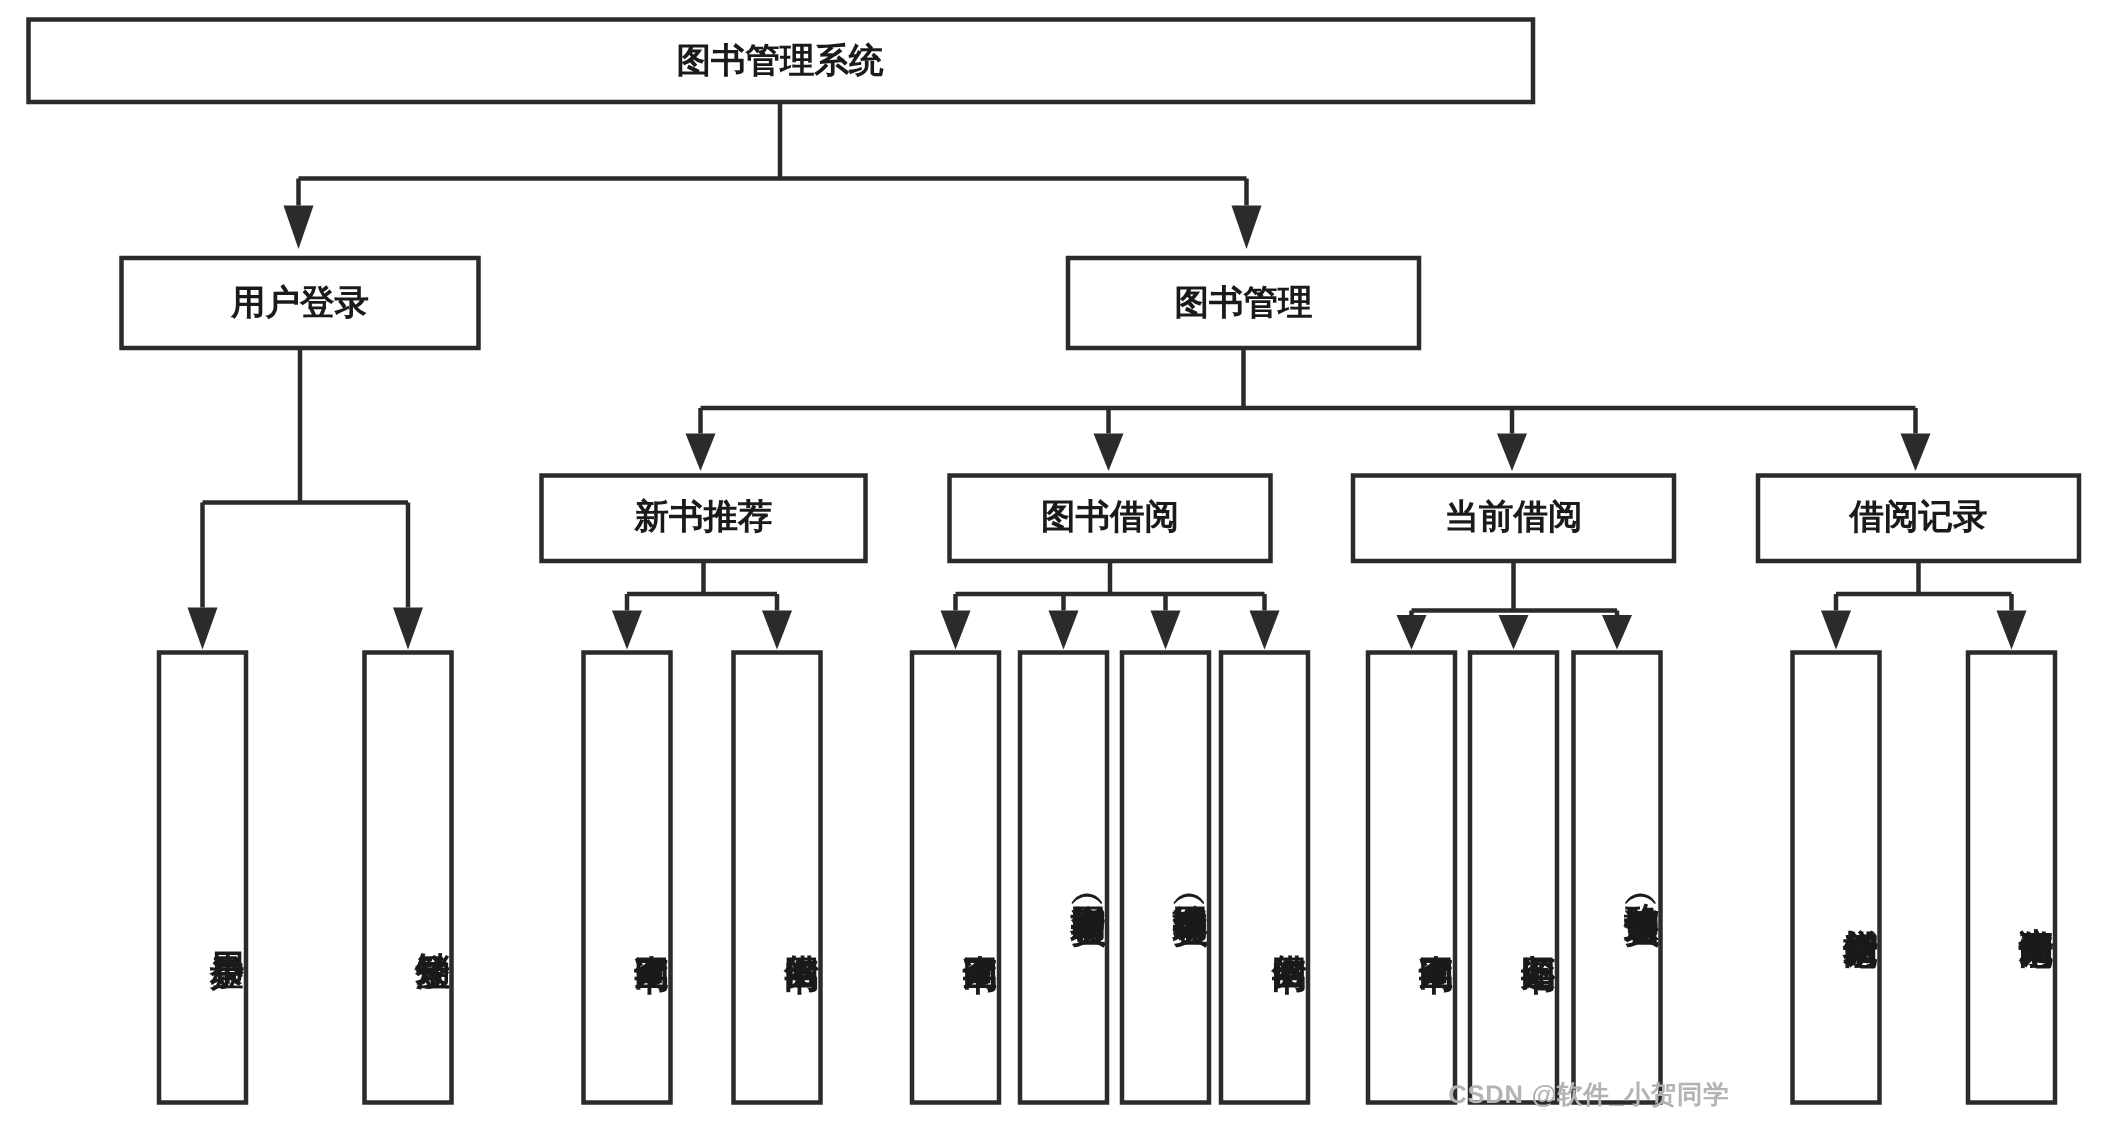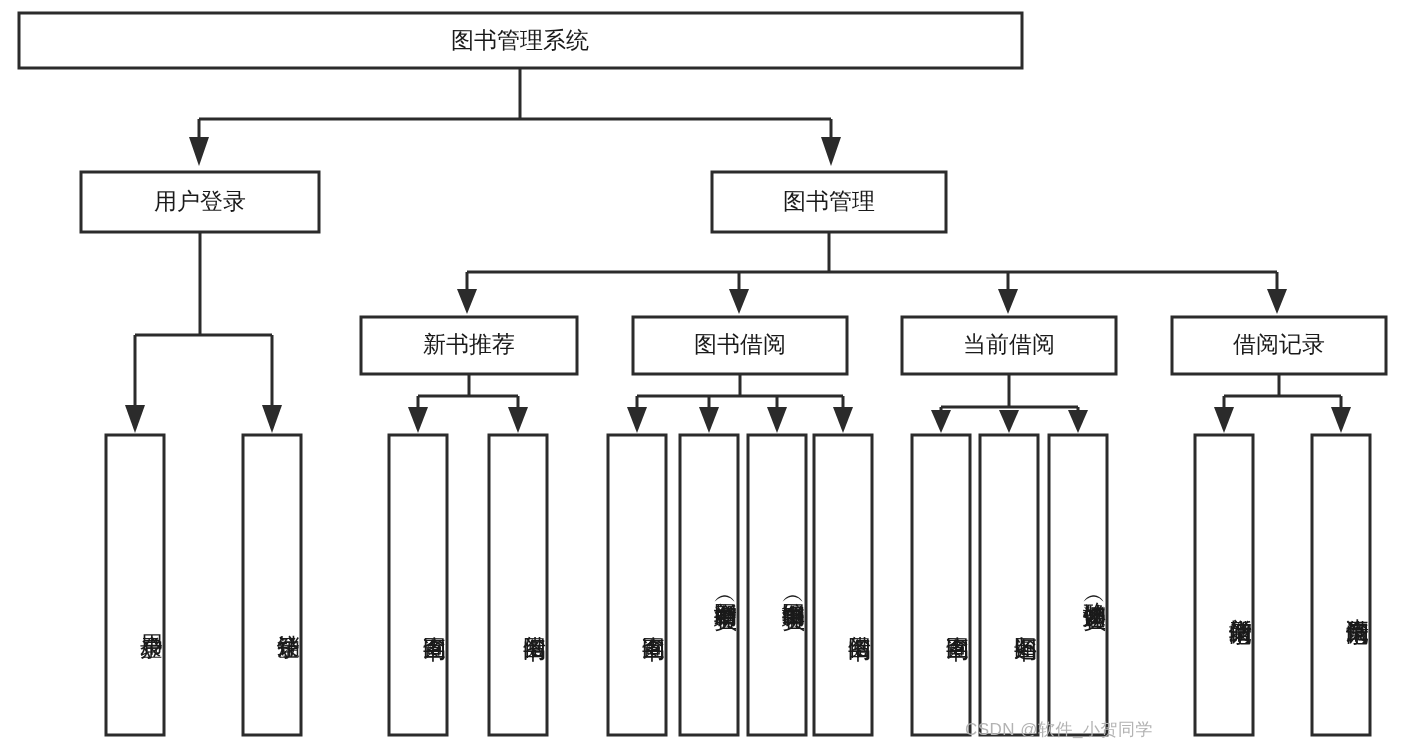--- a/index.html
+++ b/index.html
@@ -11,20 +11,21 @@
     width: 1405px;
     height: 747px;
     font-family: "Liberation Sans", "DejaVu Sans", sans-serif;
     overflow: hidden;
   }
   #diagram-root {
     position: relative;
     width: 1161px;
     height: 747px;
     background: #ffffff;
+    font-weight: bold;
   }
   svg.diagram-svg {
     position: absolute;
     top: 0;
     left: 0;
     width: 1405px;
     height: 747px;
     display: block;
   }
   .node-box {

